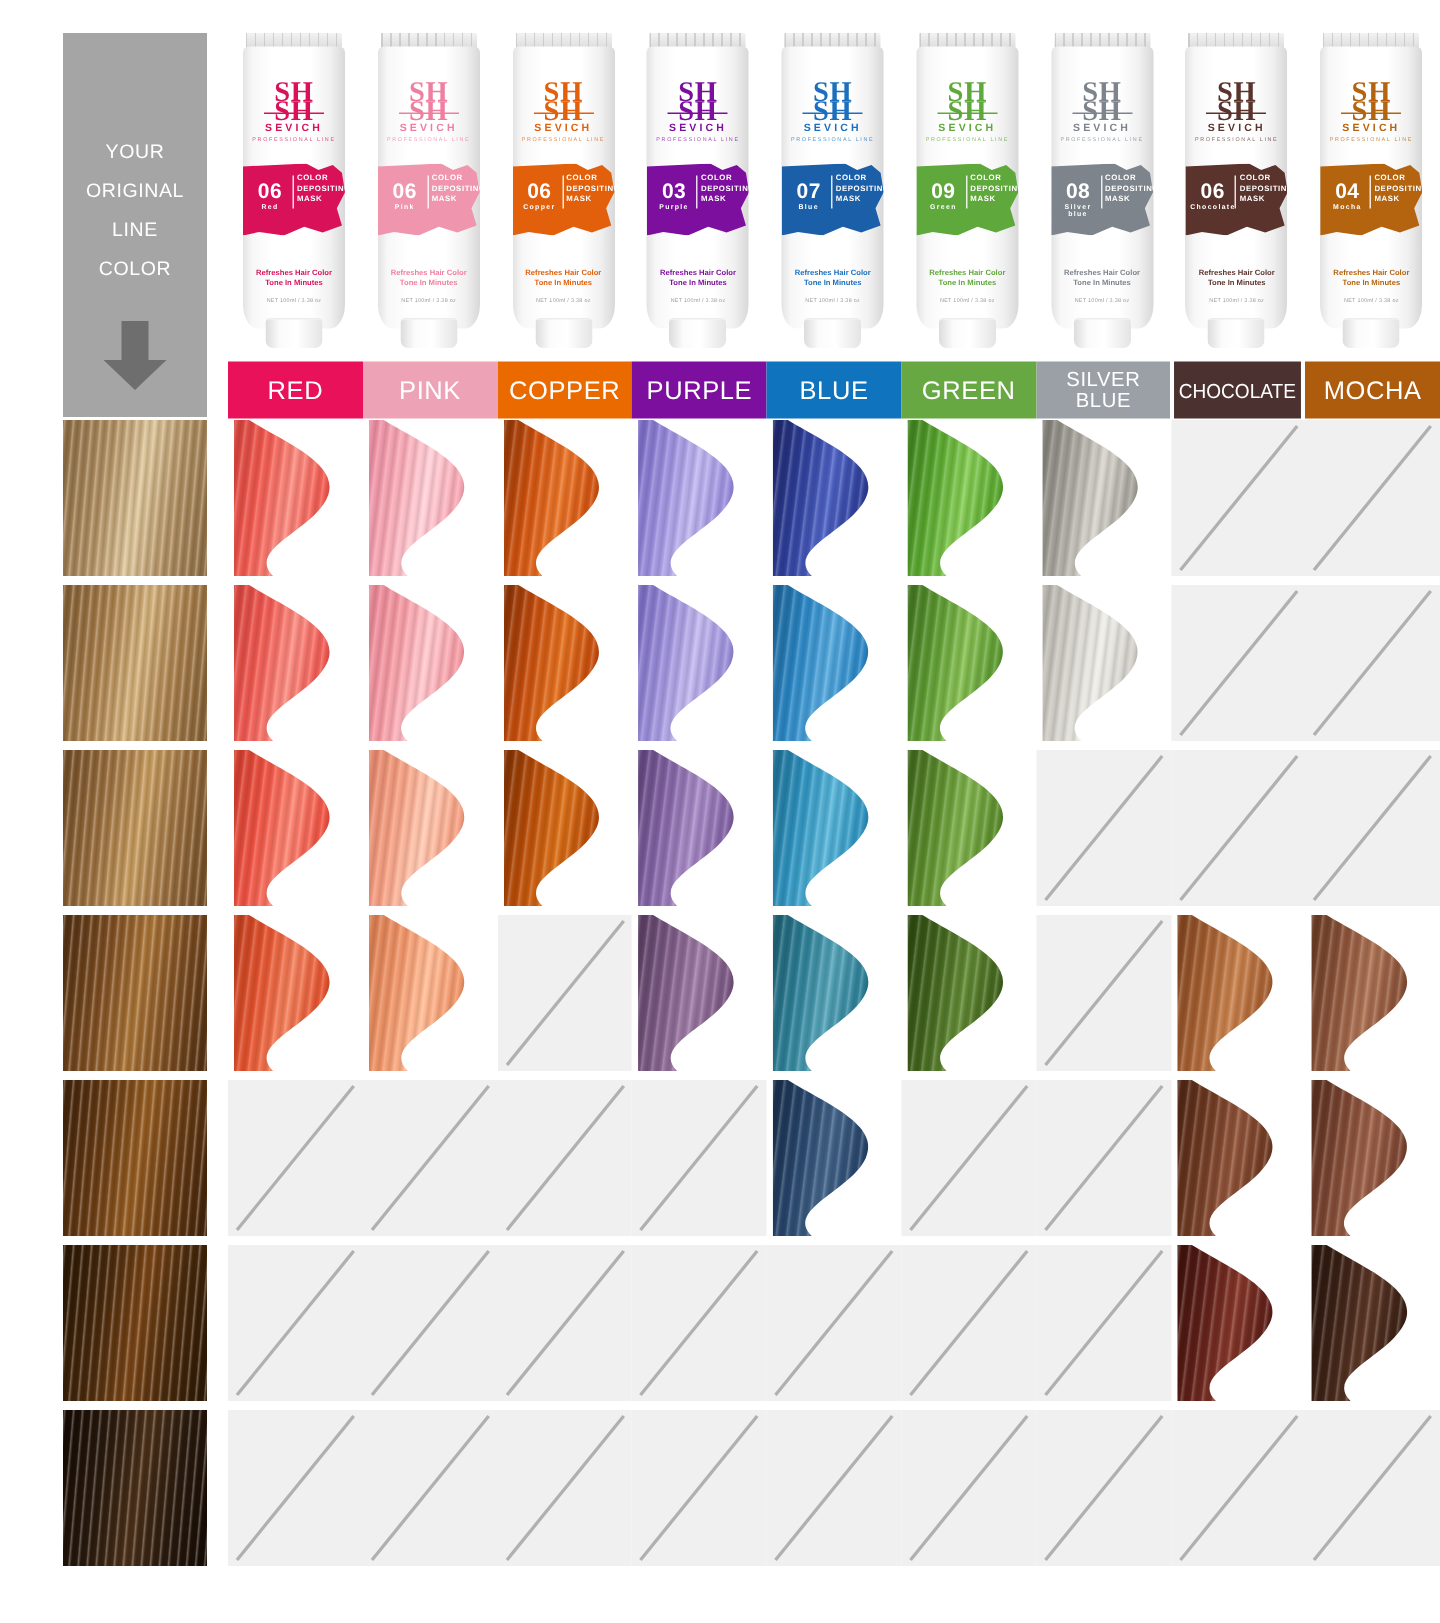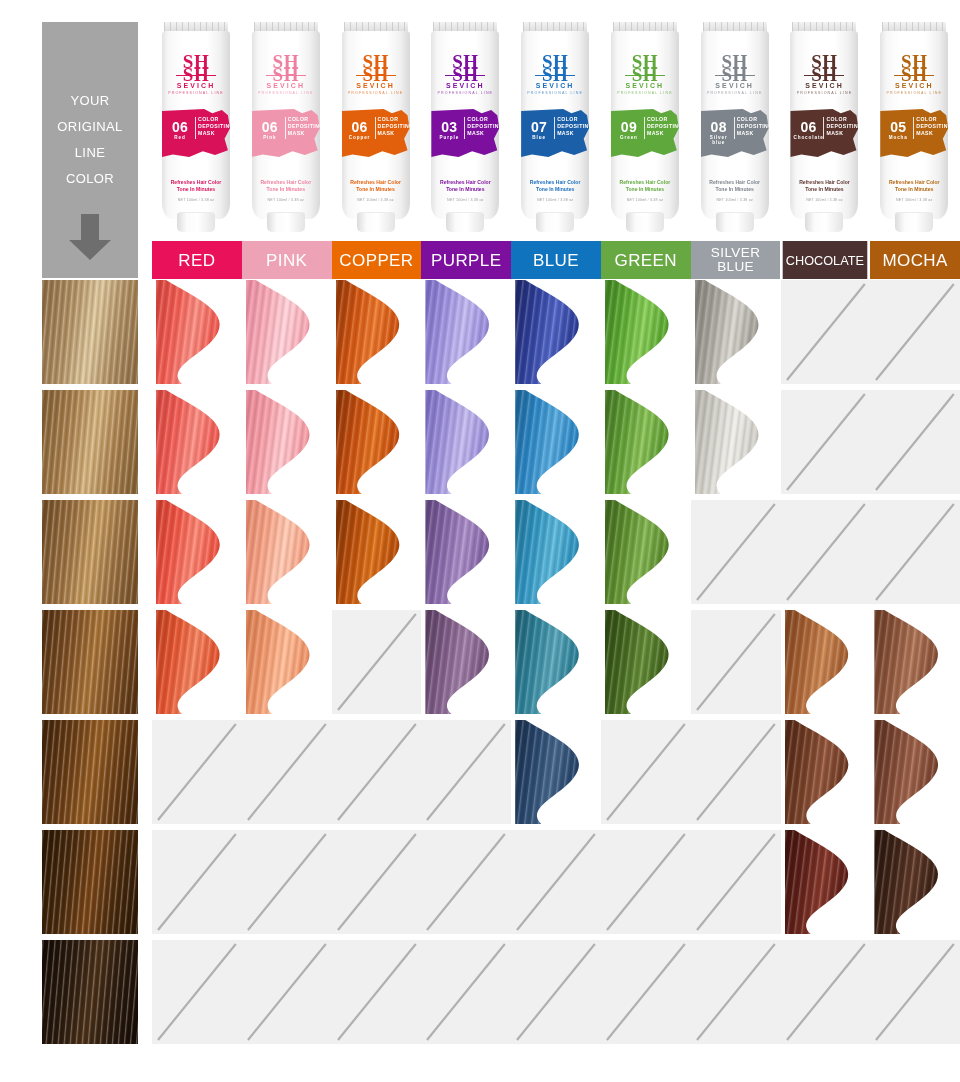--- a/index.html
+++ b/index.html
@@ -479,21 +479,21 @@
           <div class="tube-crimp"></div>
           <div class="tube-body">
             <div class="logo-sh" style="color:#b4640f">
               <span class="s1">SH</span>
               <span class="s2">SH</span>
             </div>
             <div class="logo-rule" style="background:#b4640f"></div>
             <div class="logo-brand" style="color:#b4640f">SEVICH</div>
             <div class="logo-sub" style="color:#b4640f">PROFESSIONAL LINE</div>
             <div class="brush" style="background:#b4640f"></div>
-            <div class="brush-num">05</div>
+            <div class="brush-num">04</div>
             <div class="brush-name">Mocha</div>
             <div class="brush-divider"></div>
             <div class="brush-desc">COLOR<br>DEPOSITING<br>MASK</div>
             <div class="tube-tag" style="color:#b4640f">Refreshes Hair Color<br>Tone In Minutes</div>
             <div class="tube-net">NET 100ml / 3.38 oz</div>
           </div>
           <div class="tube-cap"></div>
         </div>
       </div>
     </div>

